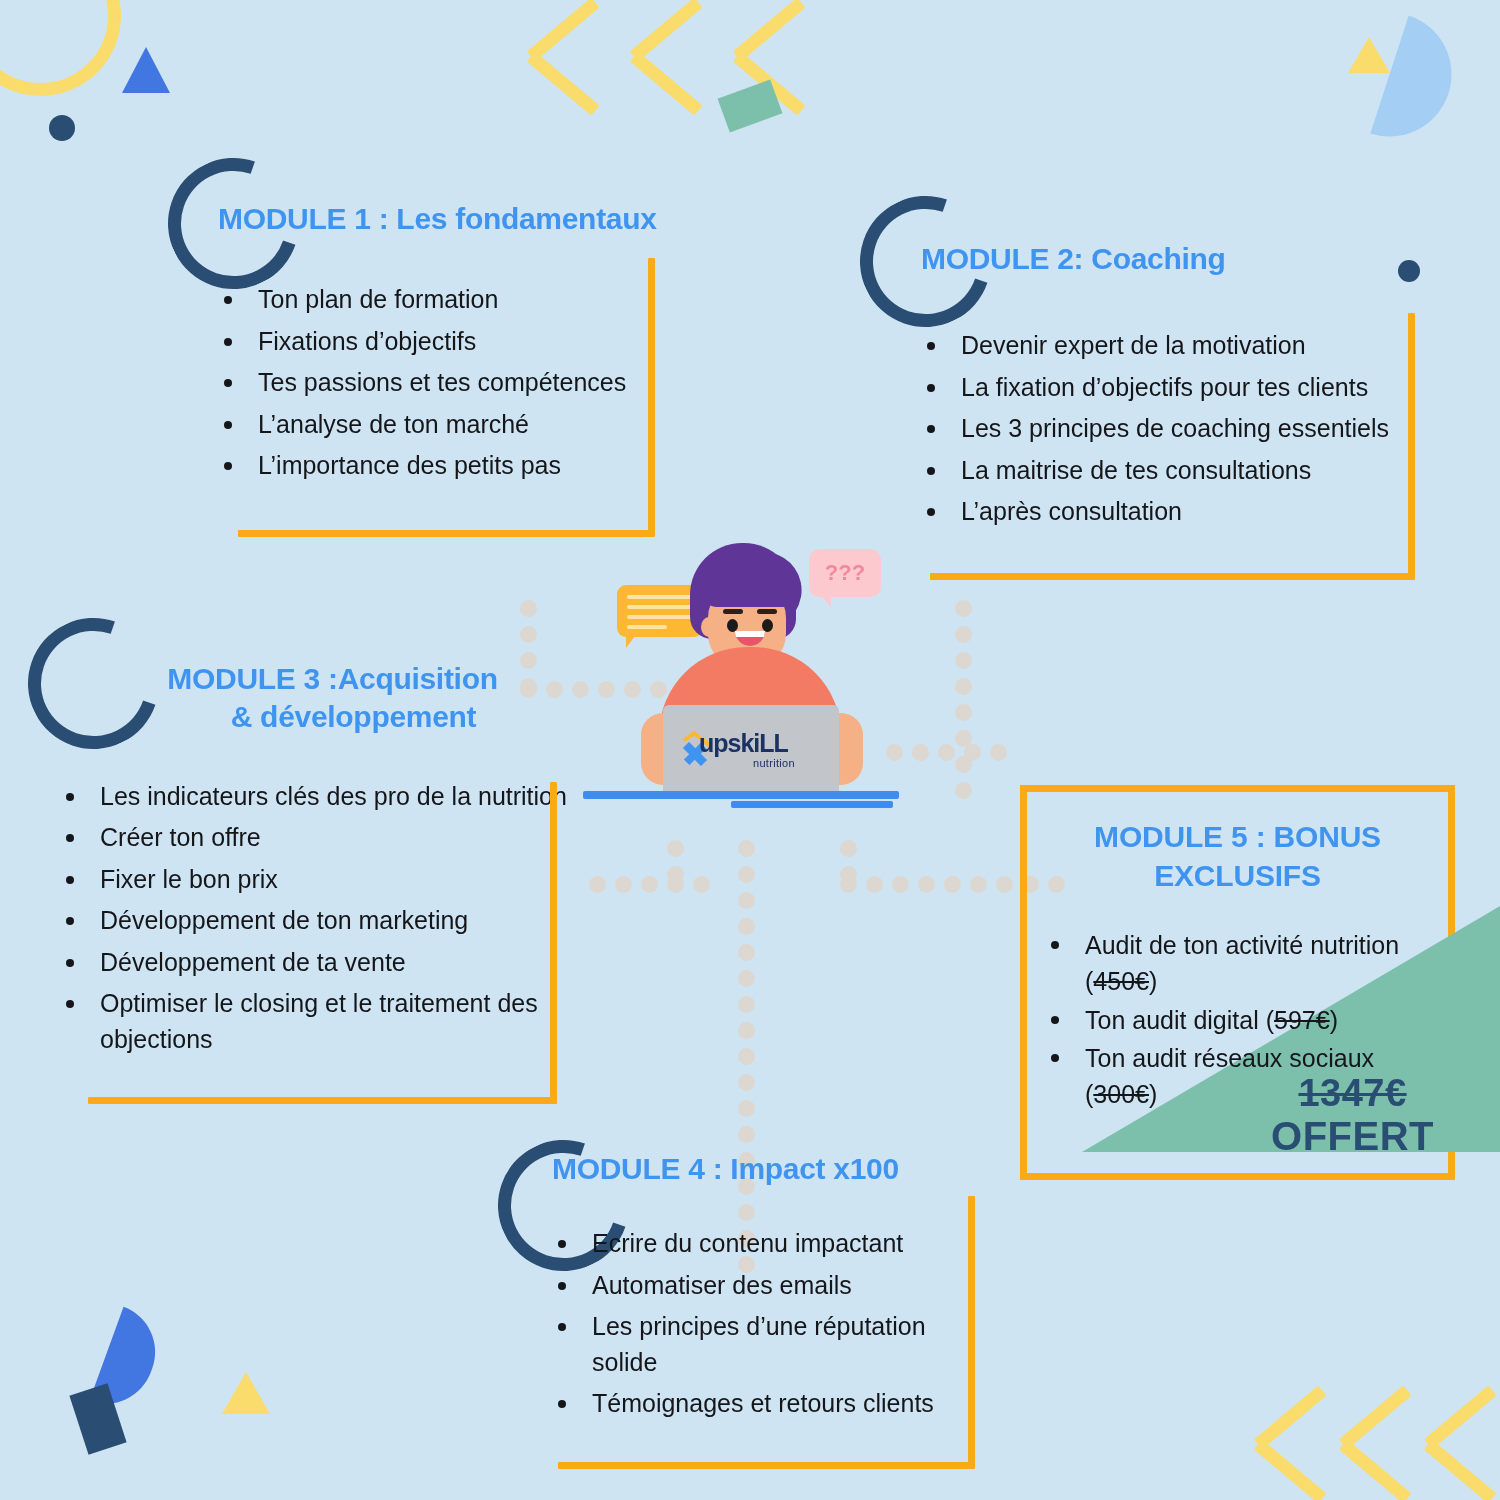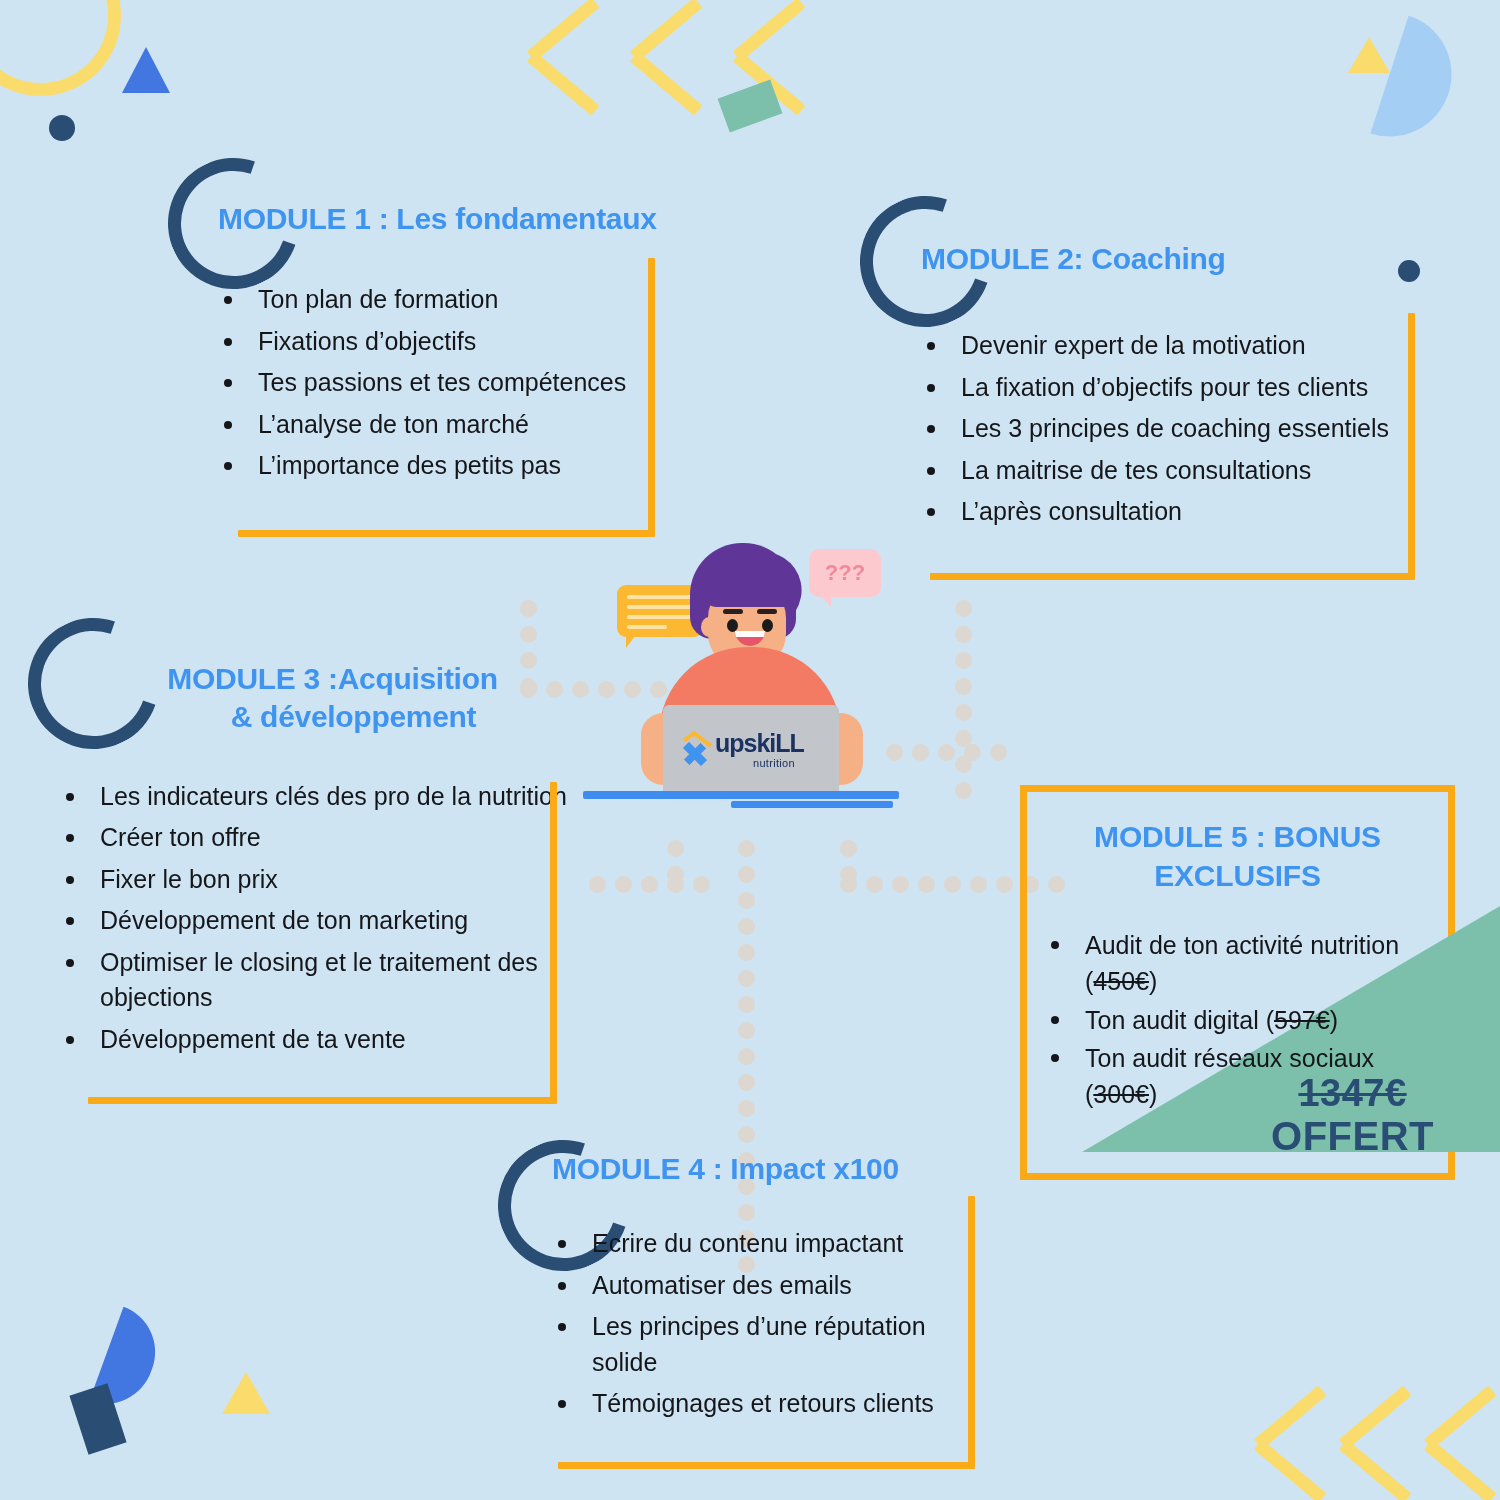--- a/index.html
+++ b/index.html
@@ -201,21 +201,21 @@
     position:absolute;left:3px;top:7px;width:26px;height:24px;background:#3f94f0;
     clip-path:polygon(35% 0,65% 0,65% 32%,100% 32%,100% 68%,65% 68%,65% 100%,35% 100%,35% 68%,0 68%,0 32%,35% 32%);
     transform:rotate(45deg);
   }
   .logo-mark .chevy{
     position:absolute;left:7px;top:0;width:19px;height:10px;
     border-top:4px solid #fbb830;border-left:4px solid #fbb830;
     transform:rotate(45deg) skew(-8deg,-8deg);
   }
   .logo-txt{
-    position:absolute;left:36px;top:4px;color:#1b3263;
+    position:absolute;left:20px;top:4px;color:#1b3263;
     font-weight:bold;font-size:25px;letter-spacing:-1px;line-height:1;
   }
   .logo-sub{
     position:absolute;left:74px;top:30px;color:#1b3263;
     font-weight:normal;font-size:11px;letter-spacing:0.3px;
   }
   .desk1{position:absolute;left:8px;top:256px;width:316px;height:8px;background:#3f8cf0;border-radius:2px;}
   .desk2{position:absolute;left:156px;top:266px;width:162px;height:7px;background:#3f8cf0;border-radius:2px;}
 </style>
 </head>
@@ -357,22 +357,22 @@
   <div class="module" id="module3">
     <div class="mod-title">
       <div>MODULE 3 :Acquisition</div>
       <div style="margin-left:42px;">&amp; développement</div>
     </div>
     <ul class="mod-list">
       <li>Les indicateurs clés des pro de la nutrition</li>
       <li>Créer ton offre</li>
       <li>Fixer le bon prix</li>
       <li>Développement de ton marketing</li>
+      <li>Développement de ta vente</li>
       <li>Optimiser le closing et le traitement des objections</li>
-      <li>Développement de ta vente</li>
     </ul>
   </div>
   <div class="edge-r" style="left:550px;top:782px;height:321px;"></div>
   <div class="edge-b" style="left:88px;top:1097px;width:469px;"></div>
 
   <div class="cring" style="left:498px;top:1140px;"></div>
   <div class="module" id="module4">
     <div class="mod-title">MODULE 4 : Impact x100</div>
     <ul class="mod-list">
       <li>Ecrire du contenu impactant</li>

